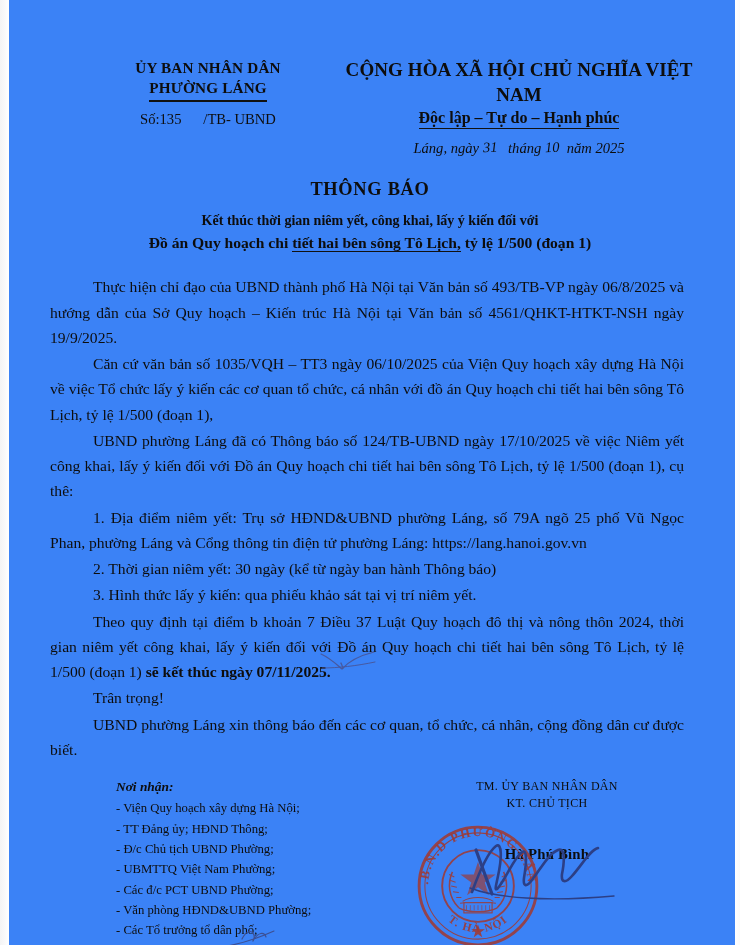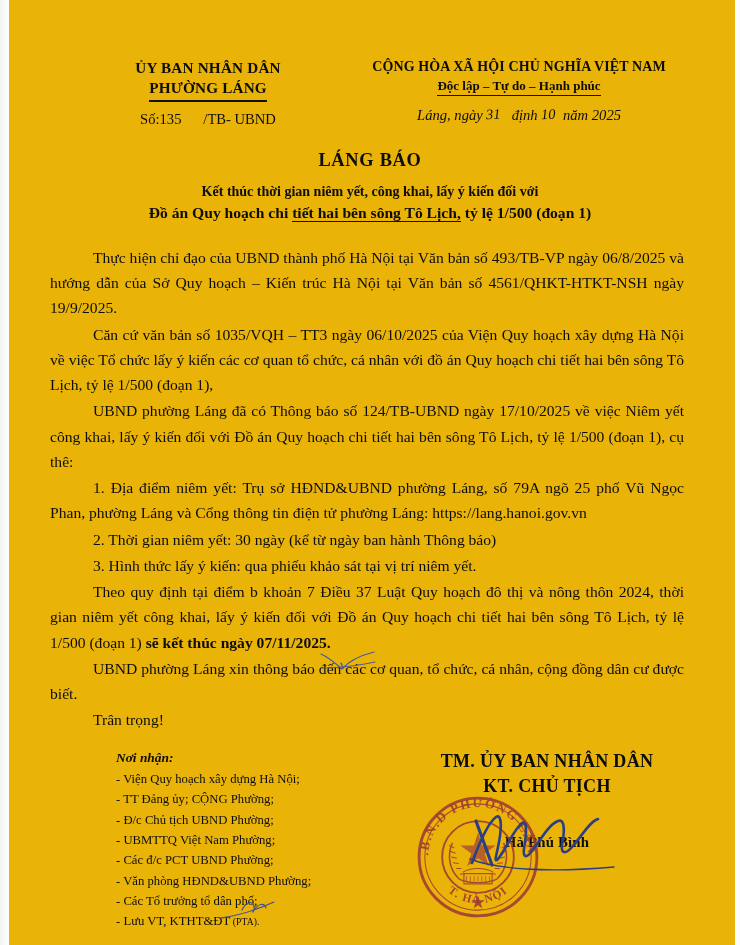--- a/index.html
+++ b/index.html
@@ -13,21 +13,21 @@
     font-family: "Liberation Serif", "DejaVu Serif", serif;
     color: #0d0d0d;
     position: relative;
     overflow: hidden;
   }
   .page {
     position: absolute;
     left: 0; top: 0;
     width: 740px;
     height: 945px;
-    background: #eab308;
+    background: #3b82f6;
     box-sizing: border-box;
   }
   
   .page-edge-left {
     position: absolute;
     left: 0; top: 0;
     width: 9px;
     height: 945px;
     background: linear-gradient(to right, #f4f4f5 0%, #f8f8f9 45%, #ffffff 100%);
   }
@@ -72,27 +72,27 @@
     background: #111;
     margin: 2px auto 0 auto;
   }
   .doc-number {
     font-size: 14.6px;
     margin-top: 9px;
     white-space: pre;
   }
   .nation-name {
     font-weight: bold;
-    font-size: 14px;
+    font-size: 19px;
     letter-spacing: 0.1px;
     line-height: 1.3;
   }
   .nation-motto {
     font-weight: bold;
-    font-size: 13px;
+    font-size: 16px;
     margin-top: 2px;
     display: inline-block;
     border-bottom: 1.6px solid #111;
     padding-bottom: 1px;
   }
   .date-line {
     font-style: italic;
     font-size: 14.6px;
     margin-top: 11px;
     white-space: pre;
@@ -173,22 +173,22 @@
   }
 
   .signature {
     position: absolute;
     left: 408px;
     top: 2px;
     width: 278px;
     text-align: center;
   }
   .sig-line {
-    font-weight: bold;
-    font-size: 18px;
+    font-weight: normal;
+    font-size: 12px;
     line-height: 1.42;
     letter-spacing: 0.3px;
   }
   .sig-name {
     font-weight: bold;
     font-size: 14.8px;
     margin-top: 34px;
     letter-spacing: 0.2px;
   }
 
@@ -227,54 +227,54 @@
     <div class="header">
       <div class="header-left">
         <div class="org-name">ỦY BAN NHÂN DÂN</div>
         <div class="org-name">PHƯỜNG LÁNG</div>
         <div class="org-underline"></div>
         <div class="doc-number">Số:135      /TB- UBND</div>
       </div>
       <div class="header-right">
         <div class="nation-name">CỘNG HÒA XÃ HỘI CHỦ NGHĨA VIỆT NAM</div>
         <div><span class="nation-motto">Độc lập – Tự do – Hạnh phúc</span></div>
-        <div class="date-line"><span>Láng, ngày </span><span class="hw-num">31</span><span>   định </span><span class="hw-num">10</span><span>  năm </span><span>2025</span></div>
+        <div class="date-line"><span>Láng, ngày </span><span class="hw-num">31</span><span>   tháng </span><span class="hw-num">10</span><span>  năm </span><span>2025</span></div>
       </div>
     </div>
 
     <div class="title-block">
-      <div class="title-main">LÁNG BÁO</div>
+      <div class="title-main">THÔNG BÁO</div>
       <div class="title-sub">Kết thúc thời gian niêm yết, công khai, lấy ý kiến đối với</div>
       <div class="title-sub-l2"><span>Đồ án Quy hoạch chi </span><span class="u-part">tiết hai bên sông Tô Lịch,</span><span> tỷ lệ 1/500 (đoạn 1)</span></div>
     </div>
 
     <div class="body-text">
       <p class="first">Thực hiện chỉ đạo của UBND thành phố Hà Nội tại Văn bản số 493/TB-VP ngày 06/8/2025 và hướng dẫn của Sở Quy hoạch – Kiến trúc Hà Nội tại Văn bản số 4561/QHKT-HTKT-NSH ngày 19/9/2025.</p>
       <p>Căn cứ văn bản số 1035/VQH – TT3 ngày 06/10/2025 của Viện Quy hoạch xây dựng Hà Nội về việc Tổ chức lấy ý kiến các cơ quan tổ chức, cá nhân với đồ án Quy hoạch chi tiết hai bên sông Tô Lịch, tỷ lệ 1/500 (đoạn 1),</p>
       <p>UBND phường Láng đã có Thông báo số 124/TB-UBND ngày 17/10/2025 về việc Niêm yết công khai, lấy ý kiến đối với Đồ án Quy hoạch chi tiết hai bên sông Tô Lịch, tỷ lệ 1/500 (đoạn 1), cụ thê:</p>
       <p class="listitem">1. Địa điểm niêm yết:  Trụ sở HĐND&amp;UBND phường Láng, số 79A ngõ 25 phố Vũ Ngọc Phan, phường Láng và Cổng thông tin điện tử phường Láng: https://lang.hanoi.gov.vn</p>
       <p class="listitem">2. Thời gian niêm yết: 30 ngày (kể từ ngày ban hành Thông báo)</p>
       <p class="listitem">3. Hình thức lấy ý kiến: qua phiếu khảo sát tại vị trí niêm yết.</p>
       <p><span>Theo quy định tại điểm b khoản 7 Điều 37 Luật Quy hoạch đô thị và nông thôn 2024, thời gian niêm yết công khai, lấy ý kiến đối với Đồ án Quy hoạch chi tiết hai bên sông Tô Lịch, tỷ lệ 1/500 (đoạn 1) </span><span class="bold">sẽ kết thúc ngày 07/11/2025.</span></p>
+      <p>Trân trọng!</p>
       <p>UBND phường Láng xin thông báo đến các cơ quan, tổ chức, cá nhân, cộng đồng dân cư được biết.</p>
-      <p>Trân trọng!</p>
     </div>
 
     <svg class="mini-mark" style="left:318px; top:648px;" width="60" height="26" viewBox="0 0 60 26">
       <path d="M3 6 C 12 10, 18 16, 24 21 C 30 14, 40 8, 56 4" fill="none" stroke="#4759a0" stroke-width="1.2" stroke-linecap="round"></path>
       <path d="M4 20 C 20 20, 38 18, 57 14" fill="none" stroke="#4759a0" stroke-width="1" stroke-linecap="round"></path>
       <path d="M23 15 L 25 20" fill="none" stroke="#4759a0" stroke-width="1.3" stroke-linecap="round"></path>
     </svg>
 
     <div class="footer">
 
       <div class="recipients">
         <div class="recipients-title">Nơi nhận:</div>
         <div class="r-item">- Viện Quy hoạch xây dựng Hà Nội;</div>
-        <div class="r-item">- TT Đảng ủy; CỘNG Phường;</div>
+        <div class="r-item">- TT Đảng ủy; HĐND Thông;</div>
         <div class="r-item">- Đ/c Chủ tịch UBND Phường;</div>
         <div class="r-item">- UBMTTQ Việt Nam Phường;</div>
         <div class="r-item">- Các đ/c PCT UBND Phường;</div>
         <div class="r-item">- Văn phòng HĐND&amp;UBND Phường;</div>
         <div class="r-item">- Các Tổ trưởng tổ dân phố;</div>
         <div class="r-item"><span>- Lưu VT, KTHT&amp;ĐT</span><span class="small-note"> (PTA).</span></div>
 
         <svg style="position:absolute; left:96px; top:147px;" width="80" height="34" viewBox="0 0 80 34">
           <path d="M8 24 C 26 22, 44 16, 62 8" fill="none" stroke="#3d4f93" stroke-width="1.1" stroke-linecap="round"></path>
           <path d="M30 16 C 34 8, 40 6, 42 12 C 43 18, 39 20, 42 16 C 46 10, 52 8, 54 14" fill="none" stroke="#3d4f93" stroke-width="1.2" stroke-linecap="round"></path>

